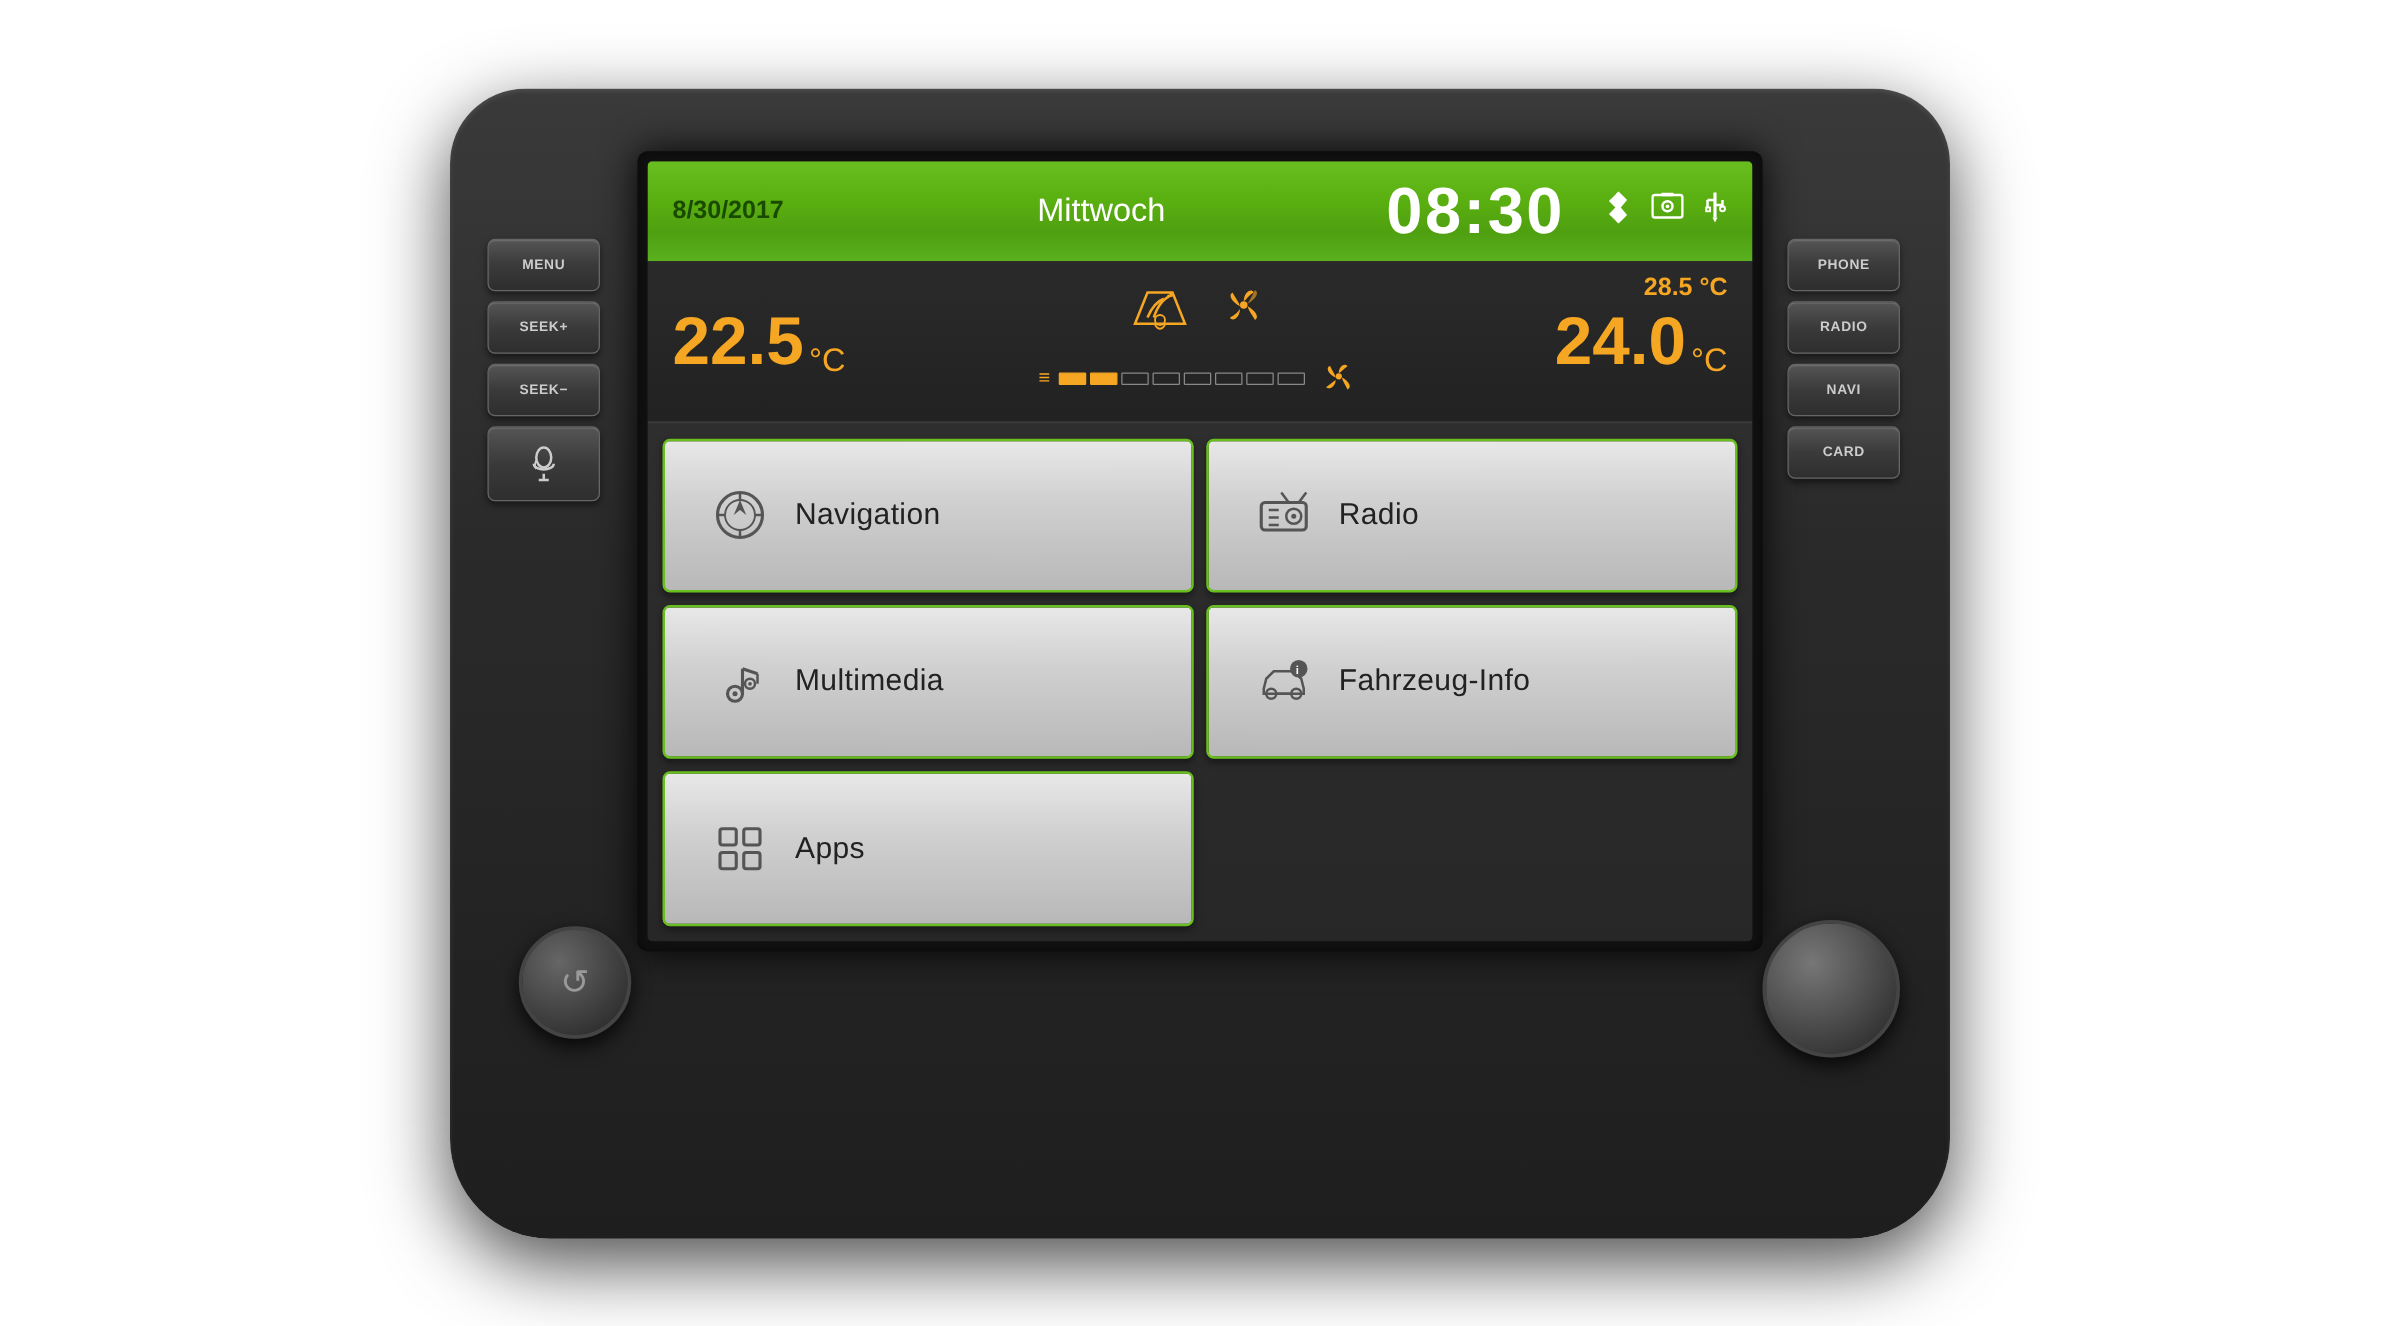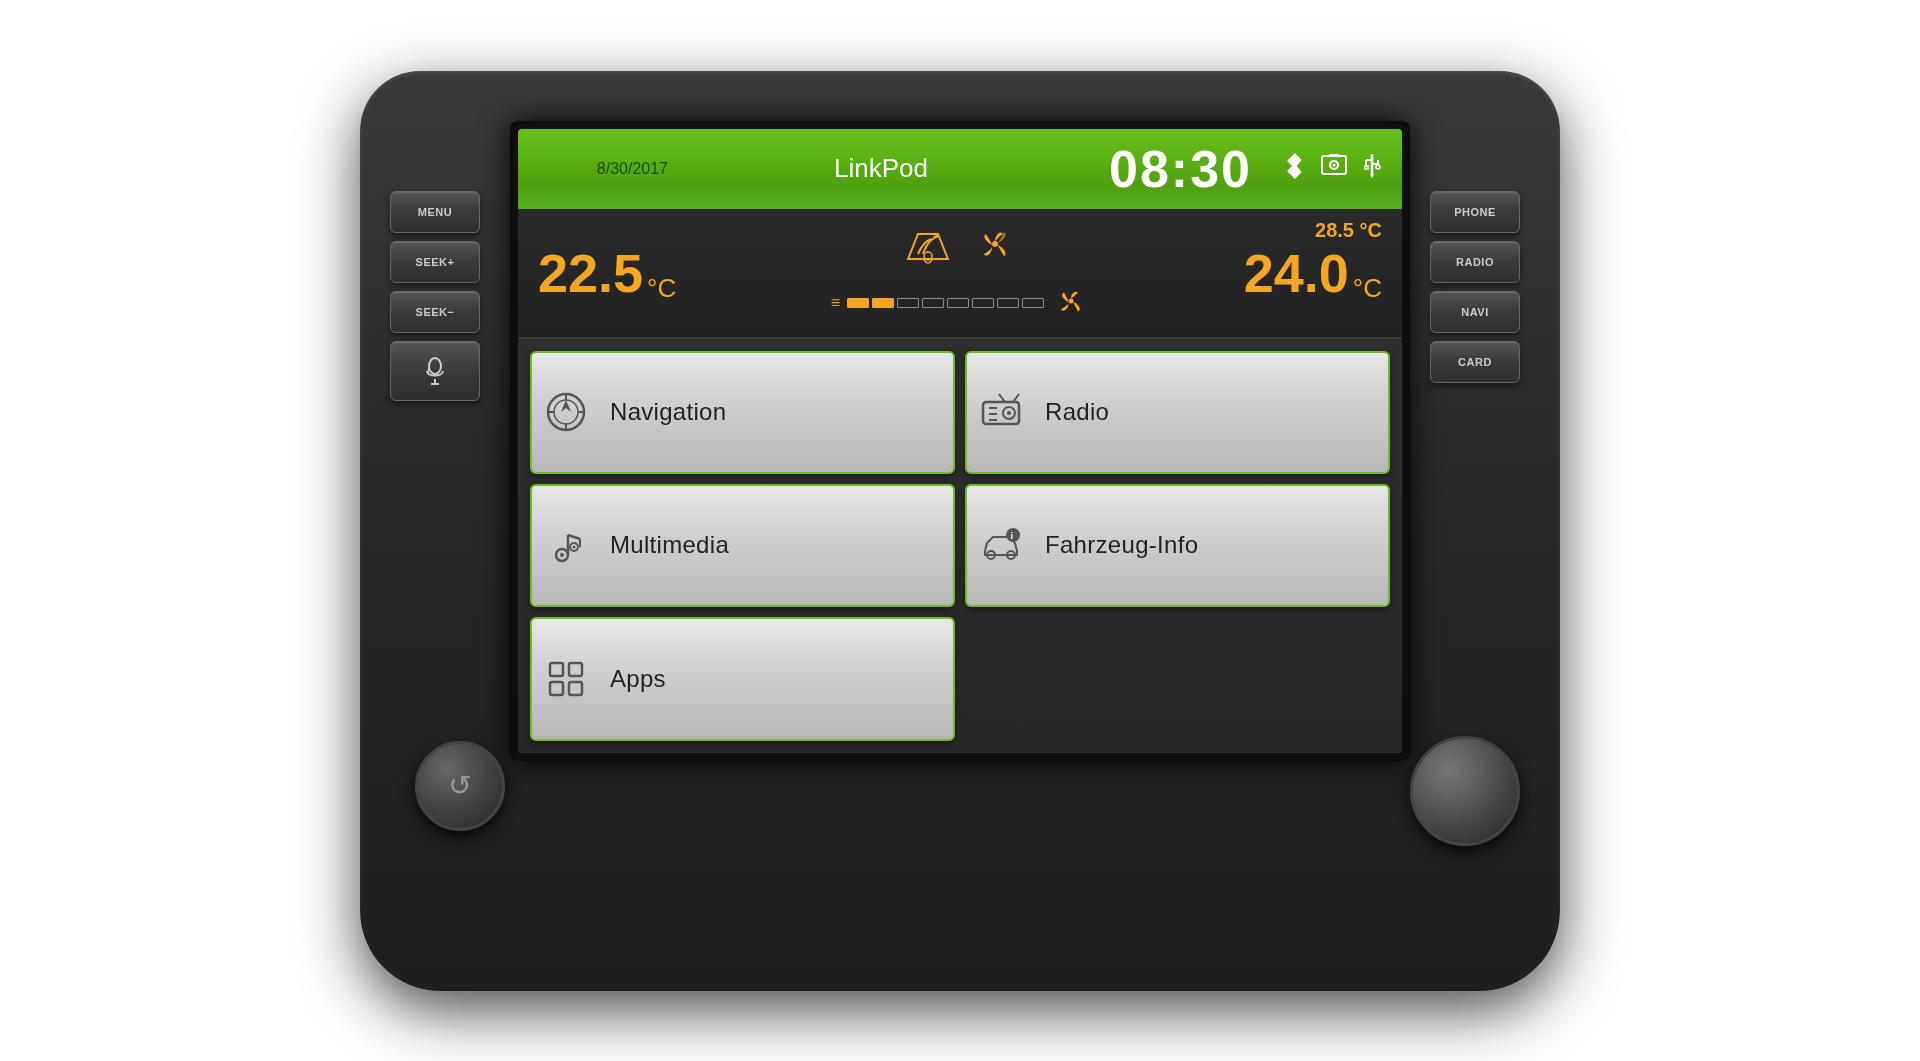--- a/index.html
+++ b/index.html
@@ -140,24 +140,23 @@
       height: 80px;
       background: linear-gradient(180deg, #6abf20 0%, #5aaf10 40%, #4fa010 70%, #5ab020 100%);
       display: flex;
       align-items: center;
       padding: 0 20px;
       position: relative;
     }
 
     .header-date {
       color: #1a4a00;
-      font-size: 16px;
-      font-weight: normal;
+      font-size: 20px;
+      font-weight: bold;
       min-width: 130px;
-      text-align: right;
     }
 
     .header-day {
       color: #ffffff;
       font-size: 26px;
       font-weight: normal;
       flex: 1;
       text-align: center;
       margin-left: 20px;
     }
@@ -272,21 +271,21 @@
       padding: 12px;
     }
 
     .menu-btn {
       background: linear-gradient(180deg, #e8e8e8 0%, #d0d0d0 40%, #b8b8b8 100%);
       border: 2px solid #6abf20;
       border-radius: 6px;
       display: flex;
       align-items: center;
       justify-content: flex-start;
-      padding: 0 8px;
+      padding: 0 34px;
       gap: 18px;
       cursor: pointer;
       box-shadow: 0 3px 6px rgba(0,0,0,0.4);
       transition: background 0.1s;
     }
 
     .menu-btn-icon {
       width: 52px;
       height: 52px;
       display: flex;
@@ -338,21 +337,21 @@
 
   <div class="knob-left"></div>
 
   <div class="knob-right"></div>
 
   <div class="screen-bezel">
     <div class="screen">
 
       <div class="header-bar">
         <span class="header-date">8/30/2017</span>
-        <span class="header-day">LinkPod</span>
+        <span class="header-day">Mittwoch</span>
         <span class="header-time">08:30</span>
         <div class="header-icons">
 
           <span class="header-icon">
             <svg width="24" height="28" viewBox="0 0 24 28" fill="white">
               <path d="M12 2 L12 26 L18 20 L13 14 L18 8 Z M12 2 L6 8 L11 14 L6 20 L12 26"></path>
               <polyline points="12,2 18,8 13,14 18,20 12,26" stroke="white" stroke-width="2.5" fill="none"></polyline>
               <line x1="12" y1="14" x2="6" y2="8" stroke="white" stroke-width="2.5"></line>
               <line x1="12" y1="14" x2="6" y2="20" stroke="white" stroke-width="2.5"></line>
             </svg>

